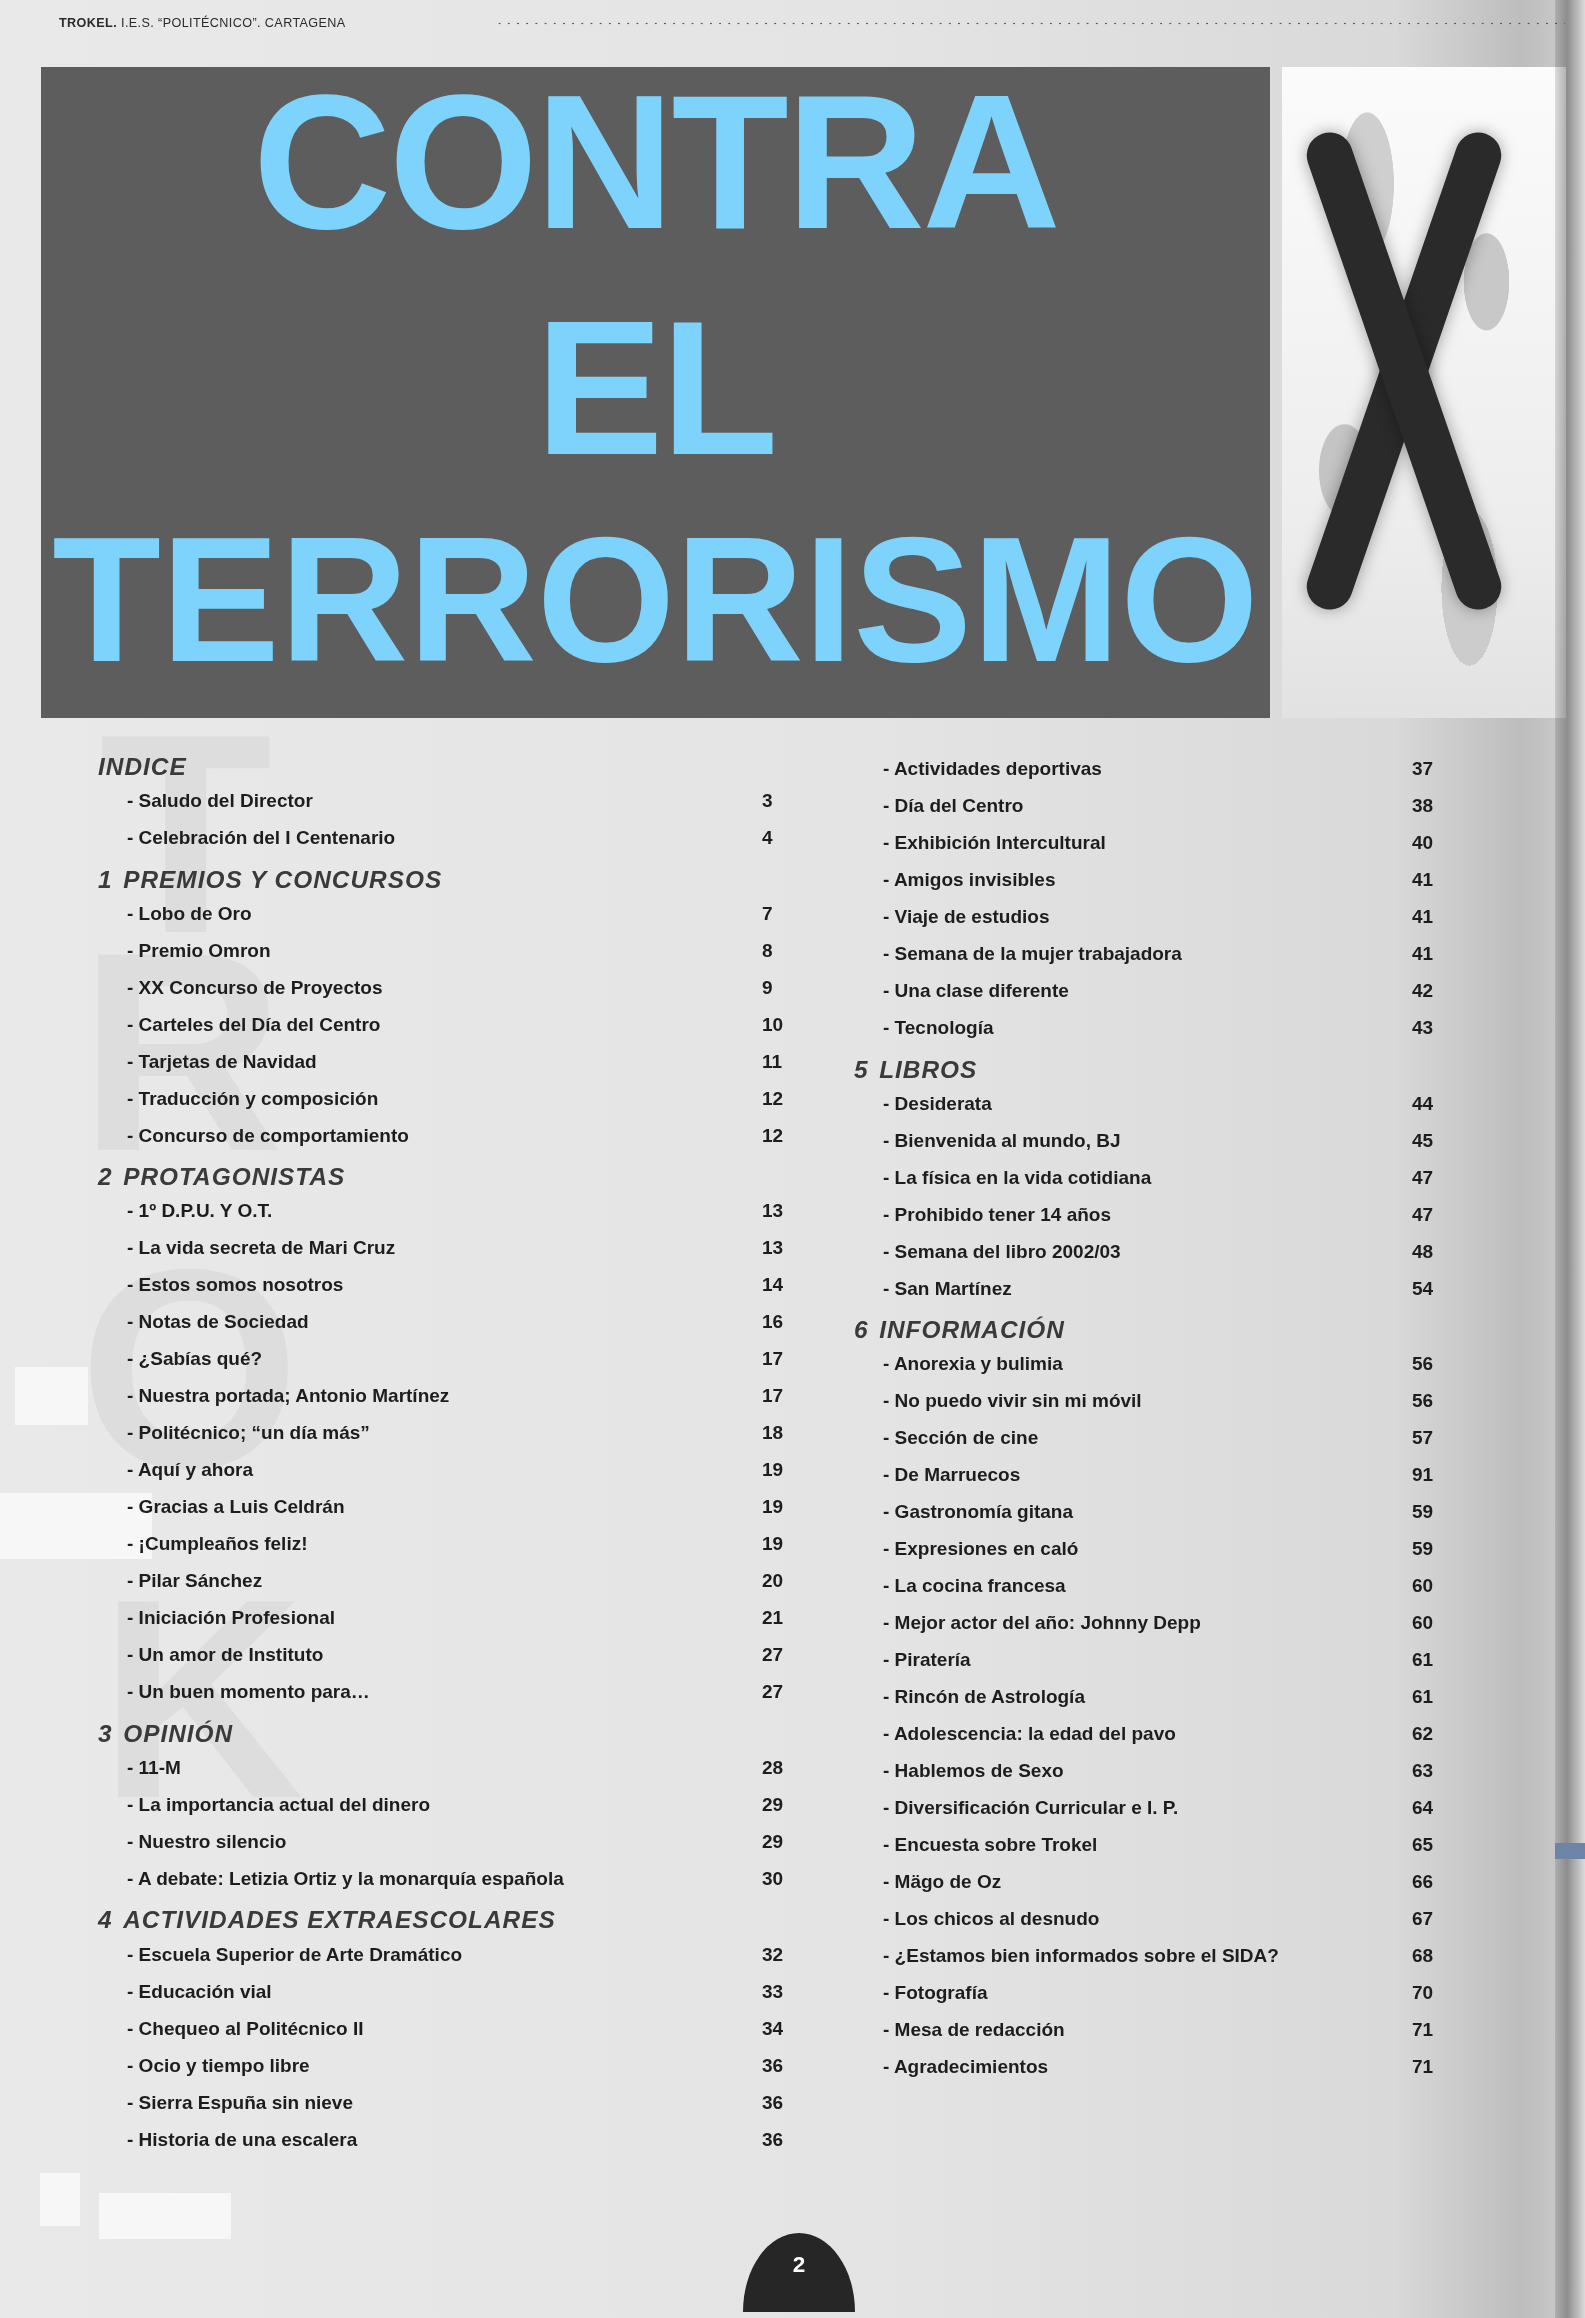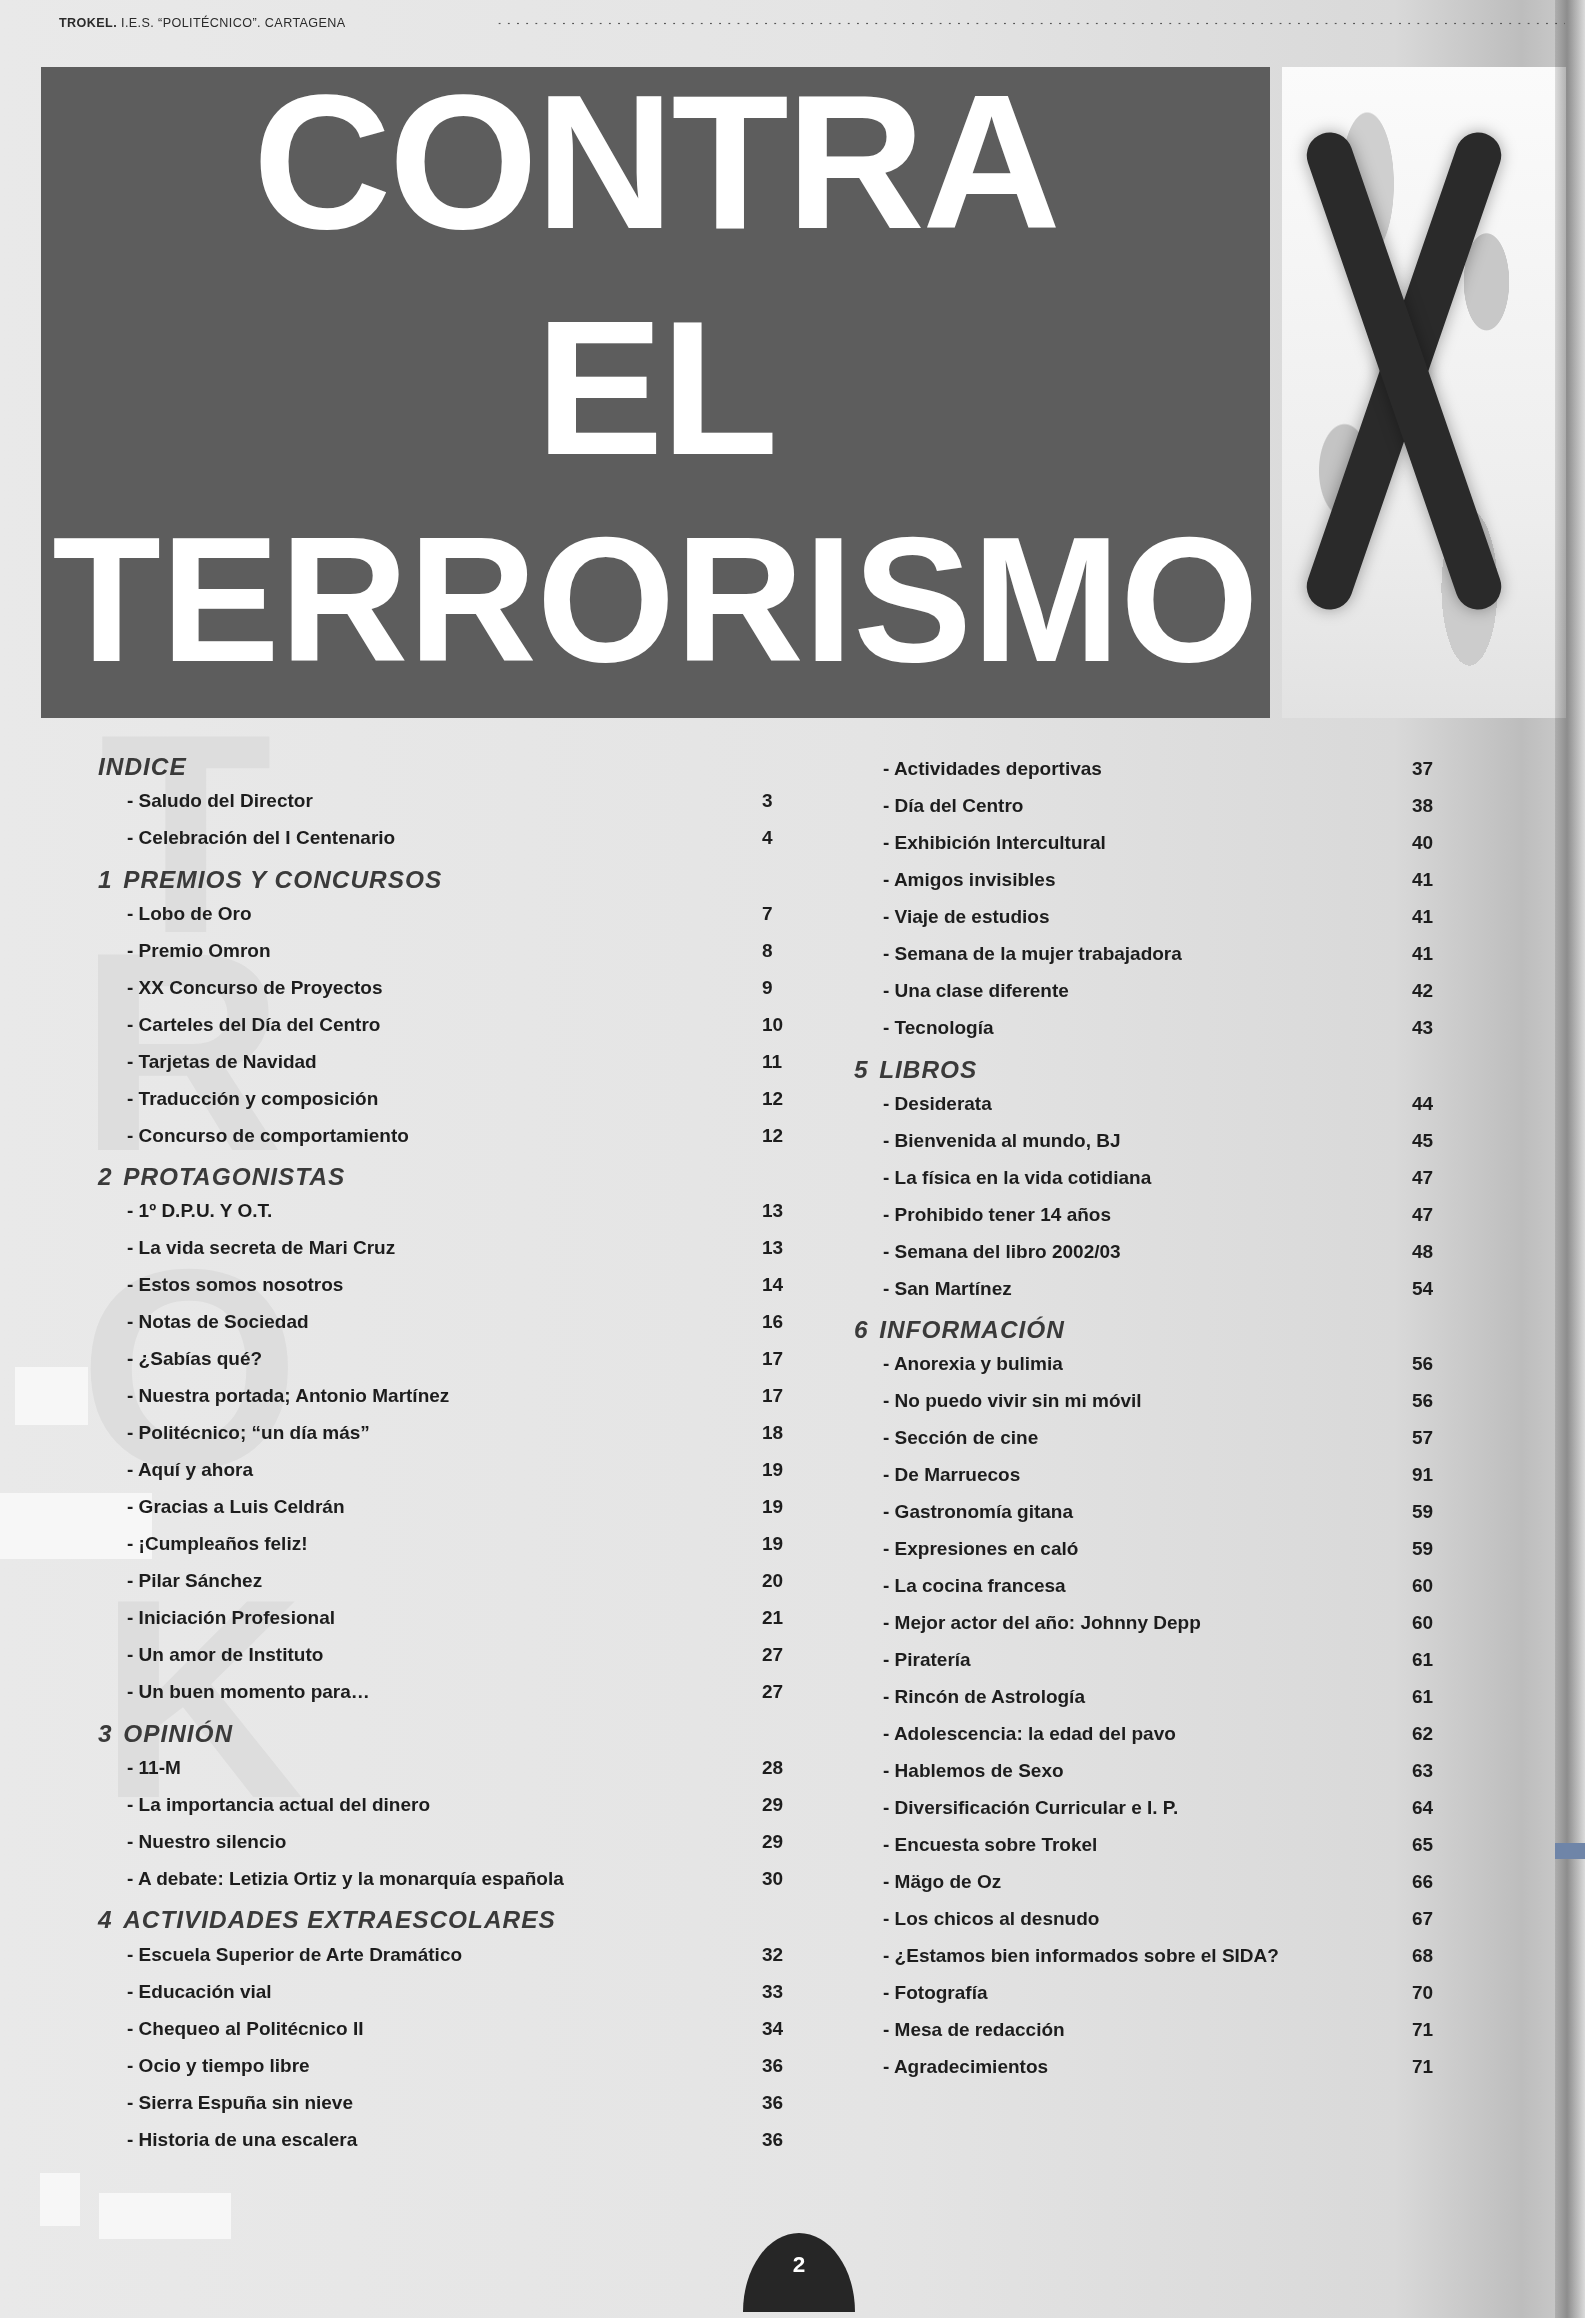--- a/index.html
+++ b/index.html
@@ -61,21 +61,21 @@
   .hero {
     position: absolute;
     left: 41px; top: 67px;
     width: 1229px; height: 651px;
     background: #5d5d5d;
   }
   .hero .title {
     position: absolute;
     left: 0; right: 0;
     text-align: center;
-    color: #ffffff;
+    color: #7dd3fc;
     font-family: "Liberation Sans", sans-serif;
     font-weight: bold;
     line-height: .86;
     letter-spacing: -2.6px;
   }
   .hero .l1 { top: 12px;  font-size: 192px; }
   .hero .l2 { top: 238px; font-size: 192px; }
   .hero .l3 { top: 456px; font-size: 178px; letter-spacing: 0px; }
 
   .hero-photo {

